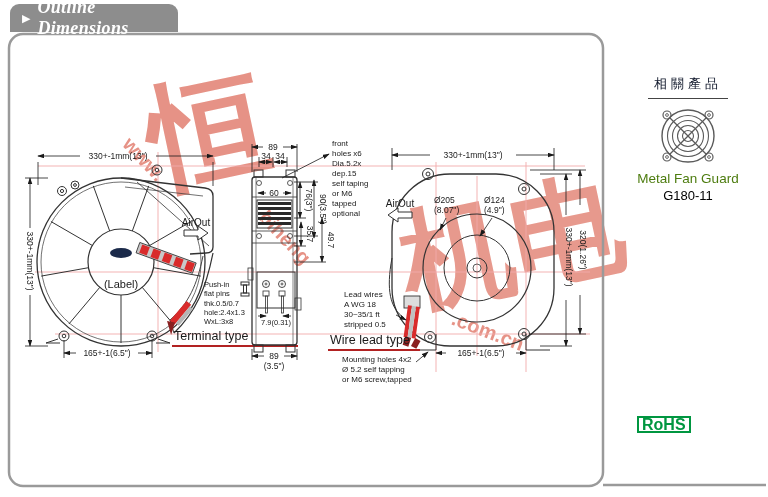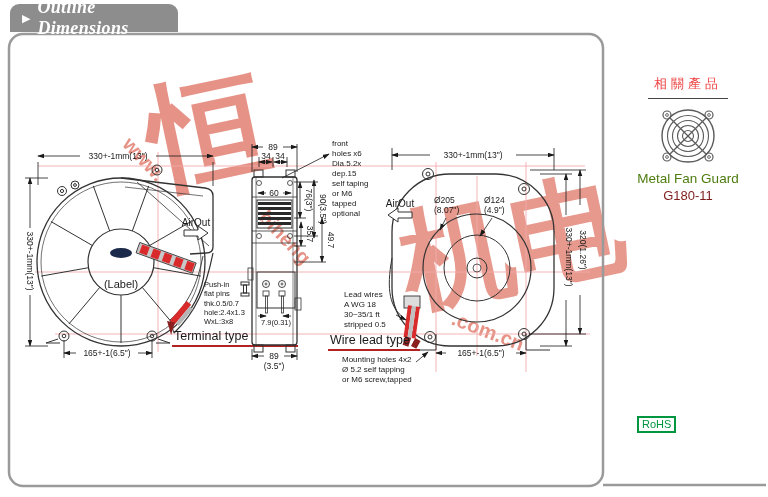--- a/index.html
+++ b/index.html
@@ -14,27 +14,27 @@
   .wm{position:absolute;color:#e07868;font-weight:bold;z-index:1;white-space:nowrap;}
   #wm1{left:150px;top:52px;font-size:118px;opacity:.8;transform:rotate(-12deg);}
   #wm2{left:400px;top:168px;font-size:112px;opacity:.75;transform:rotate(-12deg);}
   #wm3{left:118px;top:148px;font-size:20px;opacity:.8;transform:rotate(47deg);}
   #wm4{left:252px;top:226px;font-size:20px;opacity:.8;transform:rotate(47deg);}
   #wm5{left:450px;top:320px;font-size:20px;opacity:.8;transform:rotate(21deg);}
   
   #draw{position:absolute;left:0;top:0;z-index:2;}
   
   #sidebar{position:absolute;left:612px;top:74px;width:152px;text-align:center;z-index:3;}
-  #related{display:inline-block;font-size:13px;letter-spacing:4px;color:#ef4444;
+  #related{display:inline-block;font-size:13px;letter-spacing:4px;color:#0f172a;
            border-bottom:1.5px solid #444;padding:0 6px 5px 6px;}
   #guard{margin-top:8px;}
   #pname{font-size:13.5px;color:#4d7c0f;margin-top:2px;}
-  #pmodel{font-size:13px;color:#7f1d1d;margin-top:2px;}
+  #pmodel{font-size:13px;color:#000000;margin-top:2px;}
   #rohs{position:absolute;left:637px;top:416px;border:2px solid #009640;color:#009640;
-        font-weight:normal;font-size:11px;padding:0 3px;line-height:13px;z-index:3;}
+        font-weight:bold;font-size:16px;padding:0 3px;line-height:13px;z-index:3;}
   
   text{font-family:"Liberation Sans",sans-serif;fill:#1a1a1a;}
   .d{font-size:8.5px;}  .s{font-size:8px;}  .s7{font-size:7.5px;}
   .cap{font-size:12.5px;} .lbl{font-size:11px;} .ao{font-size:10px;}
   .am{text-anchor:middle;}
 </style>
 </head>
 <body>
 
 <div id="page">

